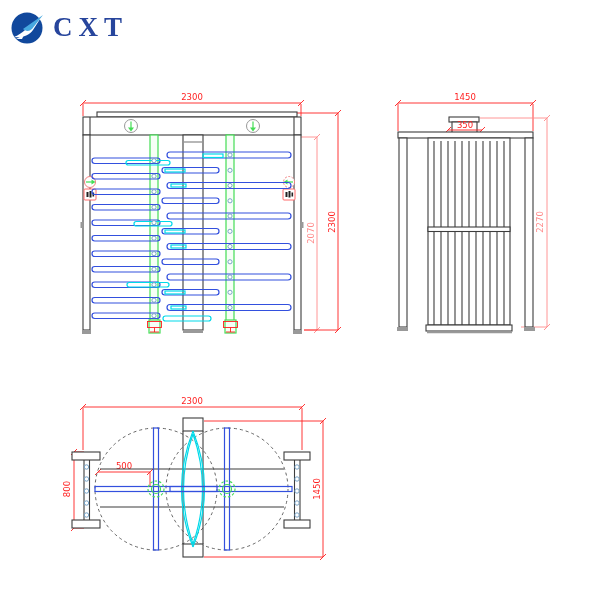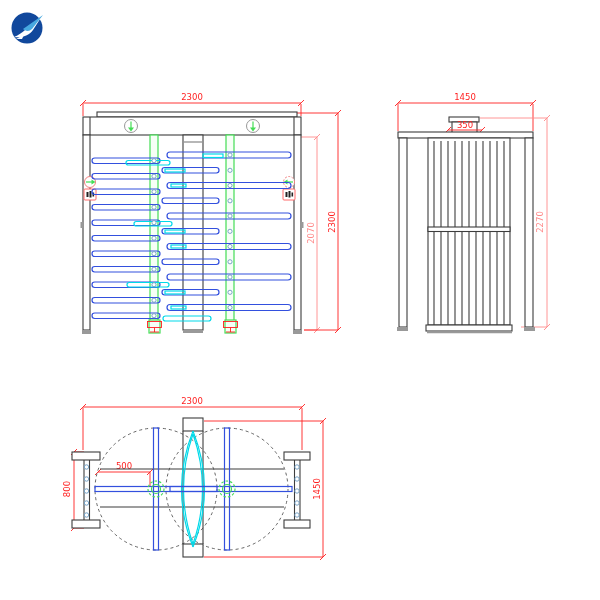--- a/index.html
+++ b/index.html
@@ -32,20 +32,21 @@
 </head>
 <body>
 
 <div class="logo">
   <svg width="38" height="38" viewBox="0 0 38 38" aria-hidden="true">
     <circle cx="19" cy="20" r="15.5" fill="var(--logo-circle-blue,#11489c)"></circle>
     <path d="M6,29 C14,26 20,19 34,8 L25,22 C21,28 13,30 6,29 Z" fill="#ffffff"></path>
     <path d="M15,21 L35,7 L24,21 C21,24 17,23 15,21 Z" fill="var(--logo-swoosh-light,#47a8e0)"></path>
     <path d="M8,31 C13,29 16,26 18,23 L14,31 Z" fill="#ffffff"></path>
   </svg>
+  <span class="brand">CXT</span>
 </div>
 
 <svg class="drawing" width="600" height="600" viewBox="0 0 600 600">
 
   <g>
 
     <g>
       <line class="rd" x1="83" y1="103" x2="301" y2="103"></line>
       <line class="rd" x1="80" y1="106" x2="86" y2="100"></line>
       <line class="rd" x1="298" y1="106" x2="304" y2="100"></line>

